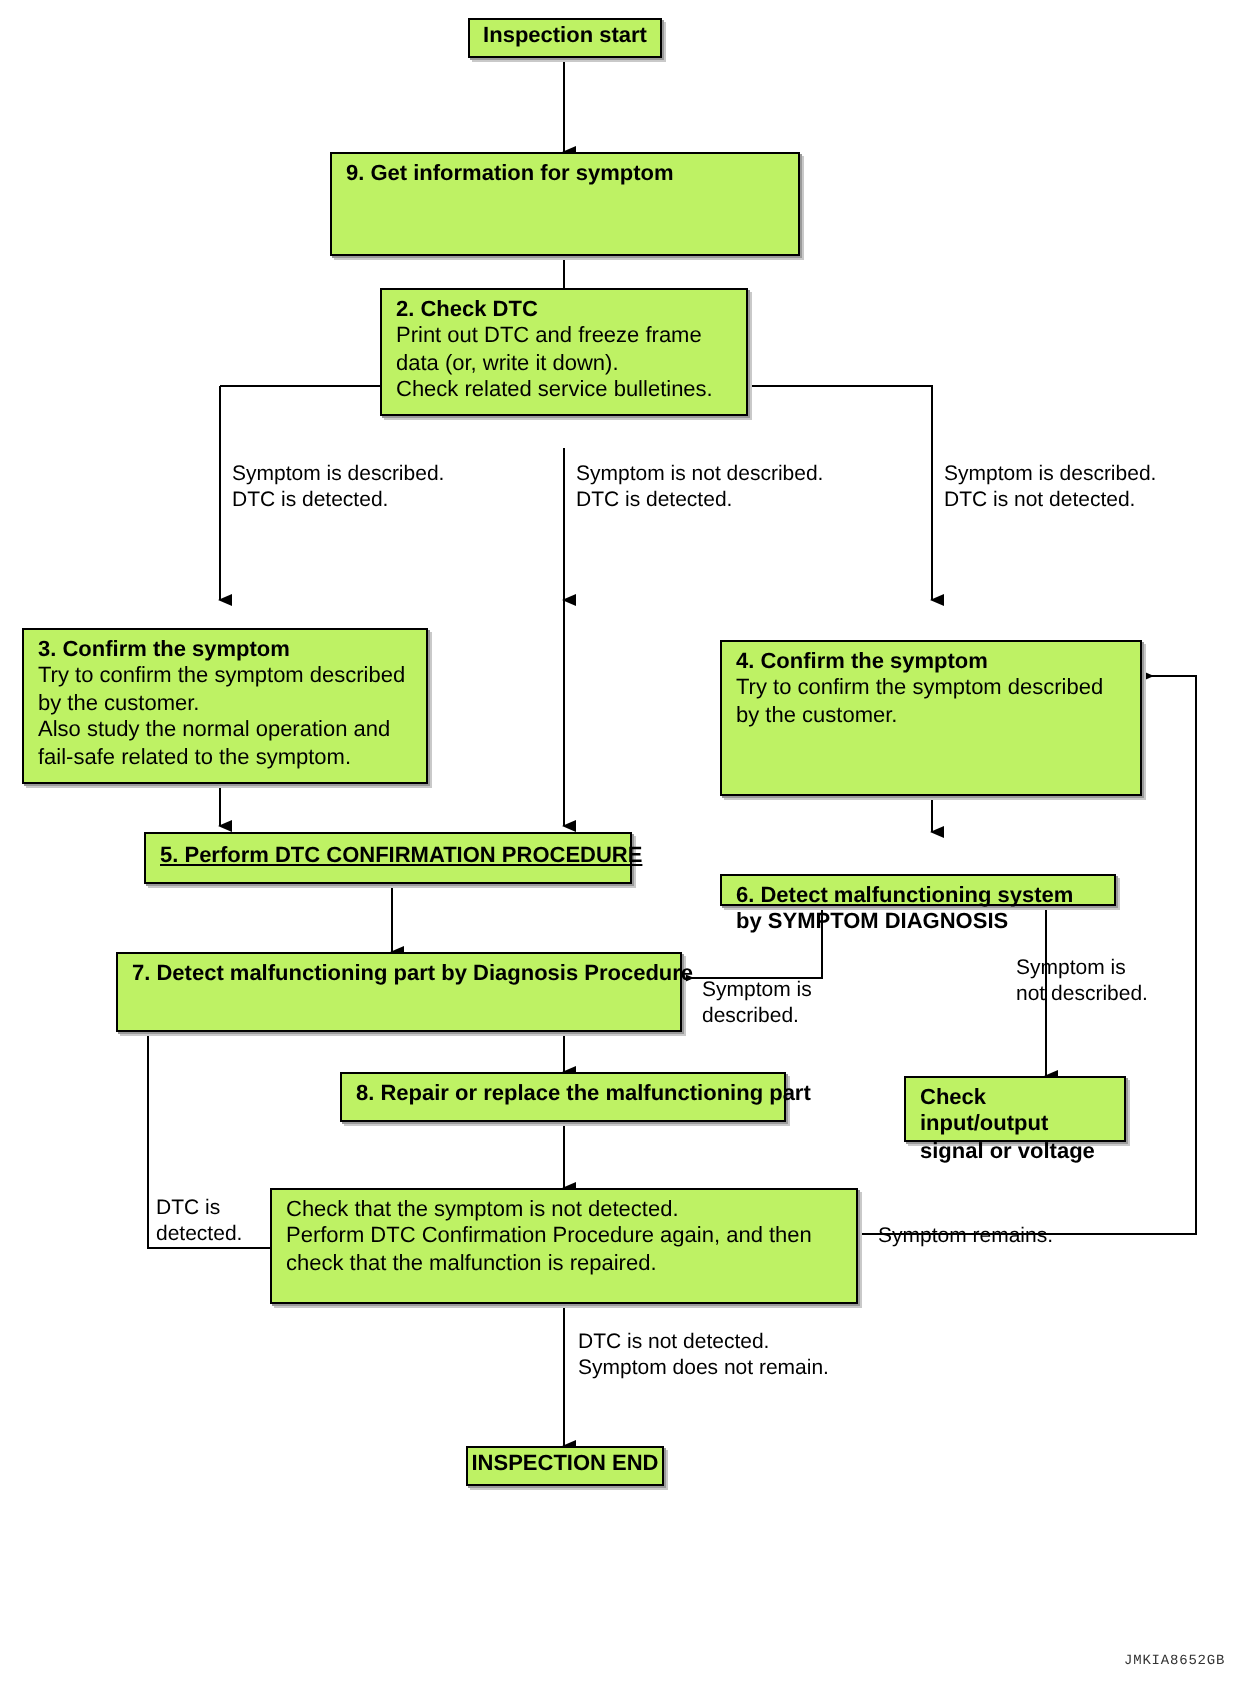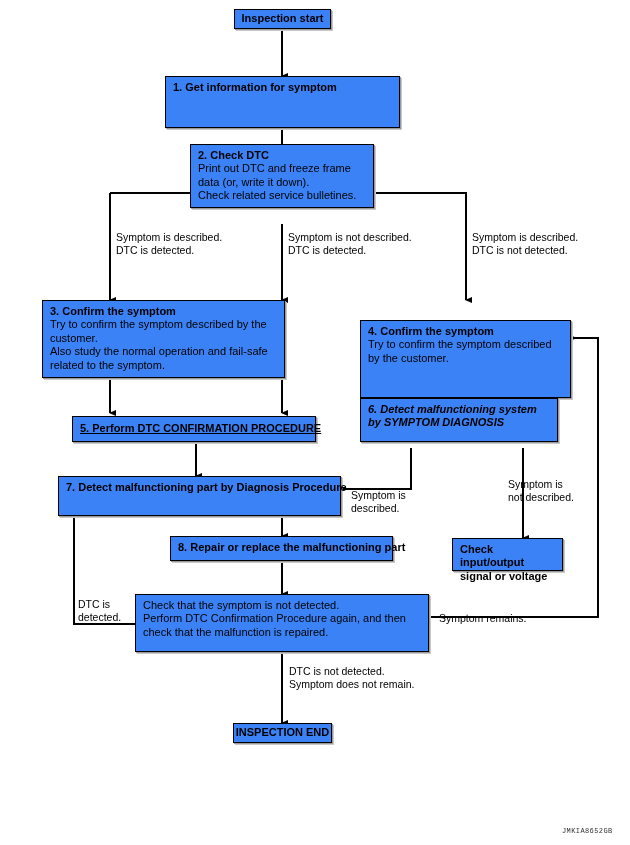--- a/index.html
+++ b/index.html
@@ -7,21 +7,21 @@
     width:630px;height:845px;
     font-family:"Liberation Sans", sans-serif;
     color:#000000;
     position:relative;
     overflow:hidden;
   }
   #flow{position:absolute;left:0;top:0;width:630px;height:845px;}
   .node-box{
     position:absolute;
     box-sizing:border-box;
-    background:#3b82f6;
+    background:#bef264;
     border:1px solid #000000;
     box-shadow:1px 1px 0 0 #9a9a9a, 2px 2px 0 0 #c9c9c9;
   }
   .node-inner{
     padding:4px 6px 4px 7px;
     font-size:11px;
     line-height:13.4px;
   }
   .node-inner .ttl{font-weight:bold;display:block;white-space:nowrap;}
   .node-inner .bdy{display:block;font-weight:normal;}
@@ -97,61 +97,61 @@
     <line x1="282" y1="652" x2="282" y2="723" marker-end="url(#ar-down)"></line>
   </g>
 </svg>
 
 <div class="node-box" style="left:234px;top:9px;width:97px;height:20px;">
   <div class="term">Inspection start</div>
 </div>
 
 <div class="node-box" style="left:165px;top:76px;width:235px;height:52px;">
   <div class="node-inner">
-    <span class="ttl">1. Get information for symptom</span>
+    <span class="ttl">9. Get information for symptom</span>
   </div>
 </div>
 
 <div class="node-box" style="left:190px;top:144px;width:184px;height:64px;">
   <div class="node-inner">
     <span class="ttl">2. Check DTC</span>
     <span class="bdy" style="white-space: pre-line;">Print out DTC and freeze frame data (or, write it down).
 Check related service bulletines.</span>
   </div>
 </div>
 
 <div class="edge-label" style="left: 116px; top: 231px; white-space: pre-line;">Symptom is described.
 DTC is detected.</div>
 <div class="edge-label" style="left: 288px; top: 231px; white-space: pre-line;">Symptom is not described.
 DTC is detected.</div>
 <div class="edge-label" style="left: 472px; top: 231px; white-space: pre-line;">Symptom is described.
 DTC is not detected.</div>
 
-<div class="node-box" style="left:11px;top:300px;width:243px;height:78px;margin-left:31px;">
+<div class="node-box" style="left:11px;top:314px;width:203px;height:78px;">
   <div class="node-inner">
     <span class="ttl">3. Confirm the symptom</span>
     <span class="bdy" style="white-space: pre-line;">Try to confirm the symptom described by the customer.
 Also study the normal operation and fail-safe related to the symptom.</span>
   </div>
 </div>
 
 <div class="node-box" style="left:360px;top:300px;width:211px;height:78px;margin-top:20px;">
   <div class="node-inner">
     <span class="ttl">4. Confirm the symptom</span>
     <span class="bdy">Try to confirm the symptom described by the customer.</span>
   </div>
 </div>
 
 <div class="node-box node-center" style="left:72px;top:416px;width:244px;height:26px;">
   <div class="node-inner" style="padding-top:5px;text-decoration:underline;">
     <span class="ttl">5. Perform DTC CONFIRMATION PROCEDURE</span>
   </div>
 </div>
 
-<div class="node-box node-center" style="left:360px;top:398px;width:198px;height:44px;font-style:italic;">
+<div class="node-box node-center" style="left:360px;top:437px;width:198px;height:16px;">
   <div class="node-inner" style="padding-top:4px;">
     <span class="ttl" style="white-space:normal;">6. Detect malfunctioning system by SYMPTOM DIAGNOSIS</span>
   </div>
 </div>
 
 <div class="node-box node-center" style="left:58px;top:476px;width:283px;height:40px;">
   <div class="node-inner" style="padding-top:4px;">
     <span class="ttl">7. Detect malfunctioning part by Diagnosis Procedure</span>
   </div>
 </div>

